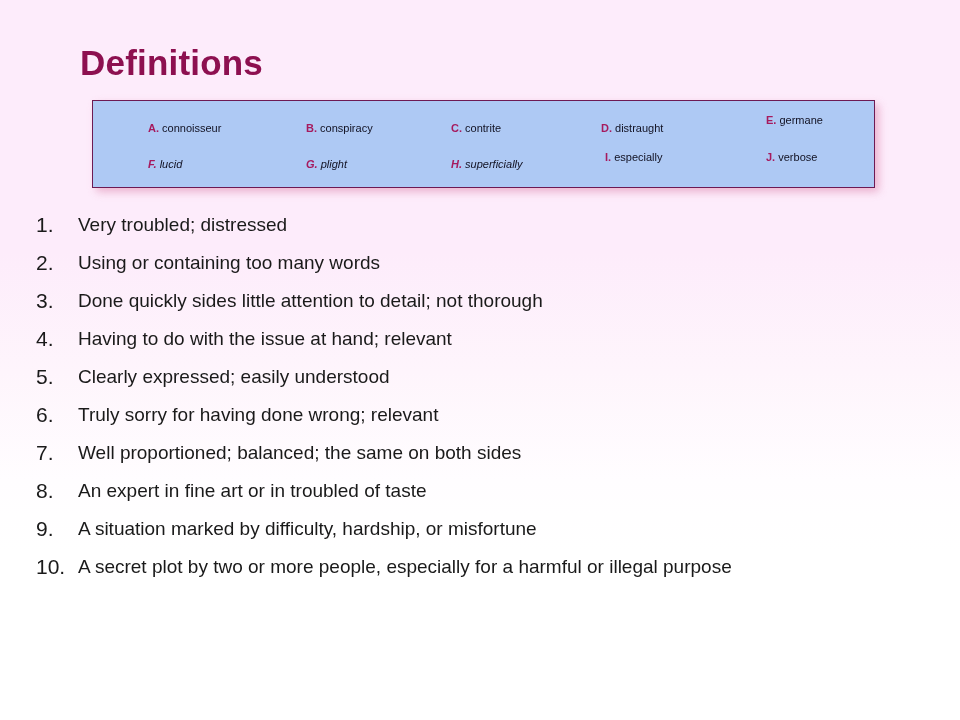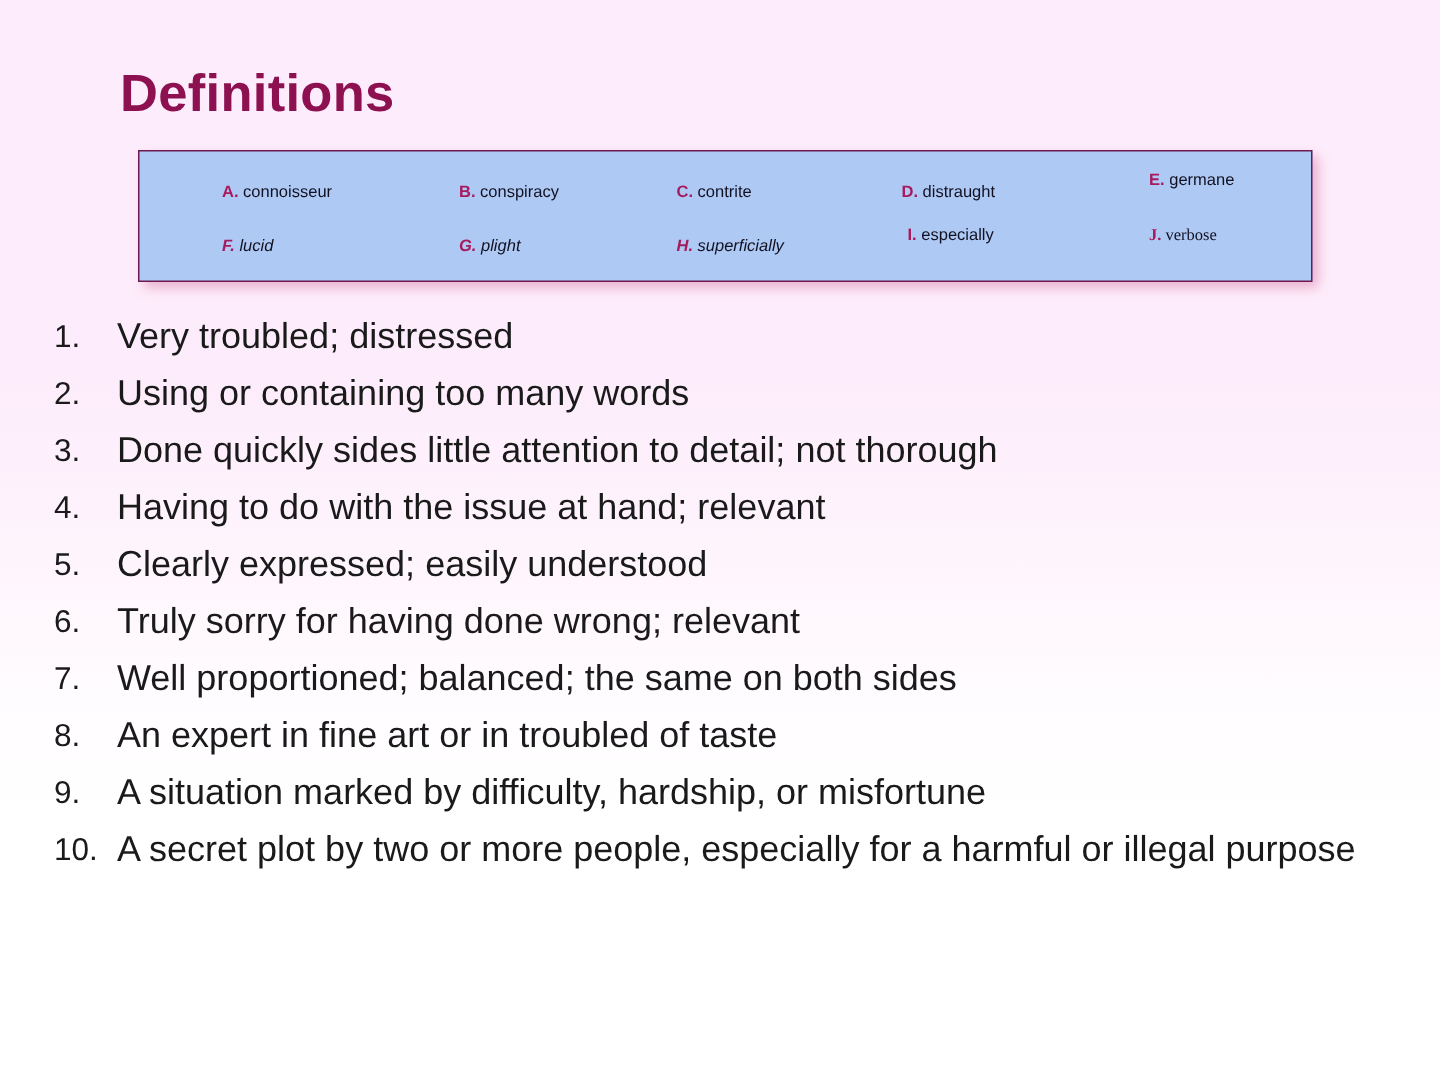--- a/index.html
+++ b/index.html
@@ -84,21 +84,21 @@
 
   .wb-cA { left: 19px; }
   .wb-cB { left: 177px; }
   .wb-cC { left: 322px; text-align: right; }
   .wb-cD { left: 472px; }
   .wb-cE { left: 637px; }
   .wb-cF { left: 19px; }
   .wb-cG { left: 177px; }
   .wb-cH { left: 322px; }
   .wb-cI { left: 476px; }
-  .wb-cJ { left: 637px; font-family: Liberation Serif, serif; }
+  .wb-cJ { left: 637px; }
 
   
   #deflist {
     position: absolute;
     left: 36px;
     top: 210px;
     width: 890px;
   }
   .def-item {
     display: flex;
@@ -107,21 +107,21 @@
   }
   .def-num {
     flex: 0 0 auto;
     width: 42px;
     font-size: 21px;
     color: #1a1a1a;
     line-height: 30px;
   }
   .def-text {
     flex: 1 1 auto;
-    font-size: 24px;
+    font-size: 19px;
     color: #1a1a1a;
     line-height: 30px;
     max-width: 840px;
   }
 </style>
 </head>
 <body>
 
 <div id="slide">
 

